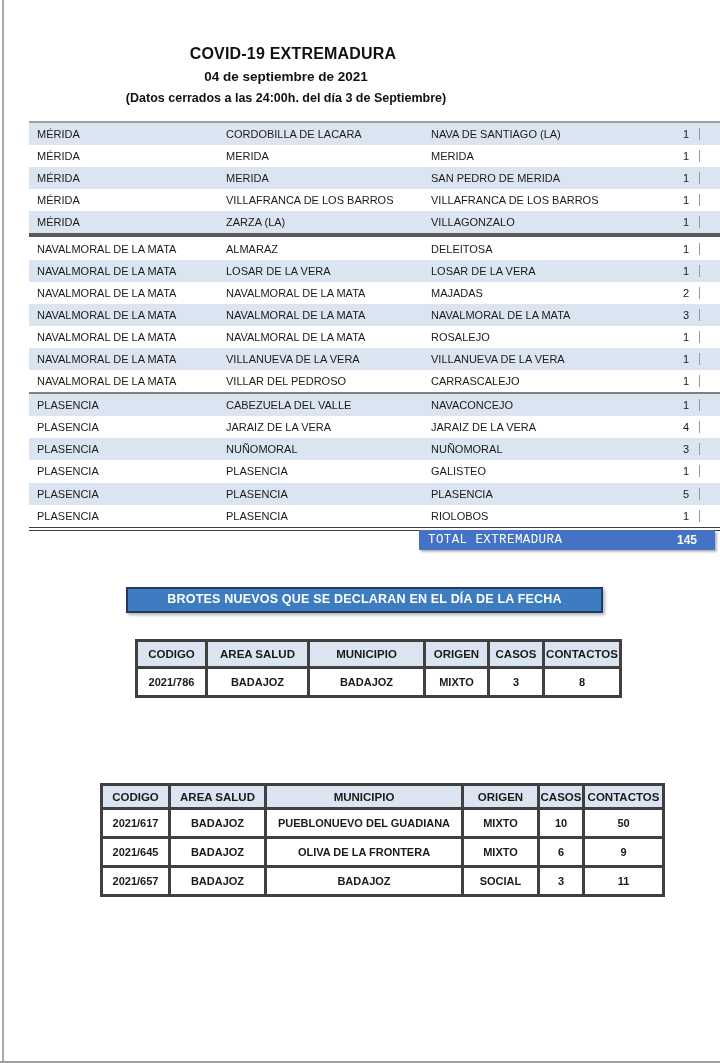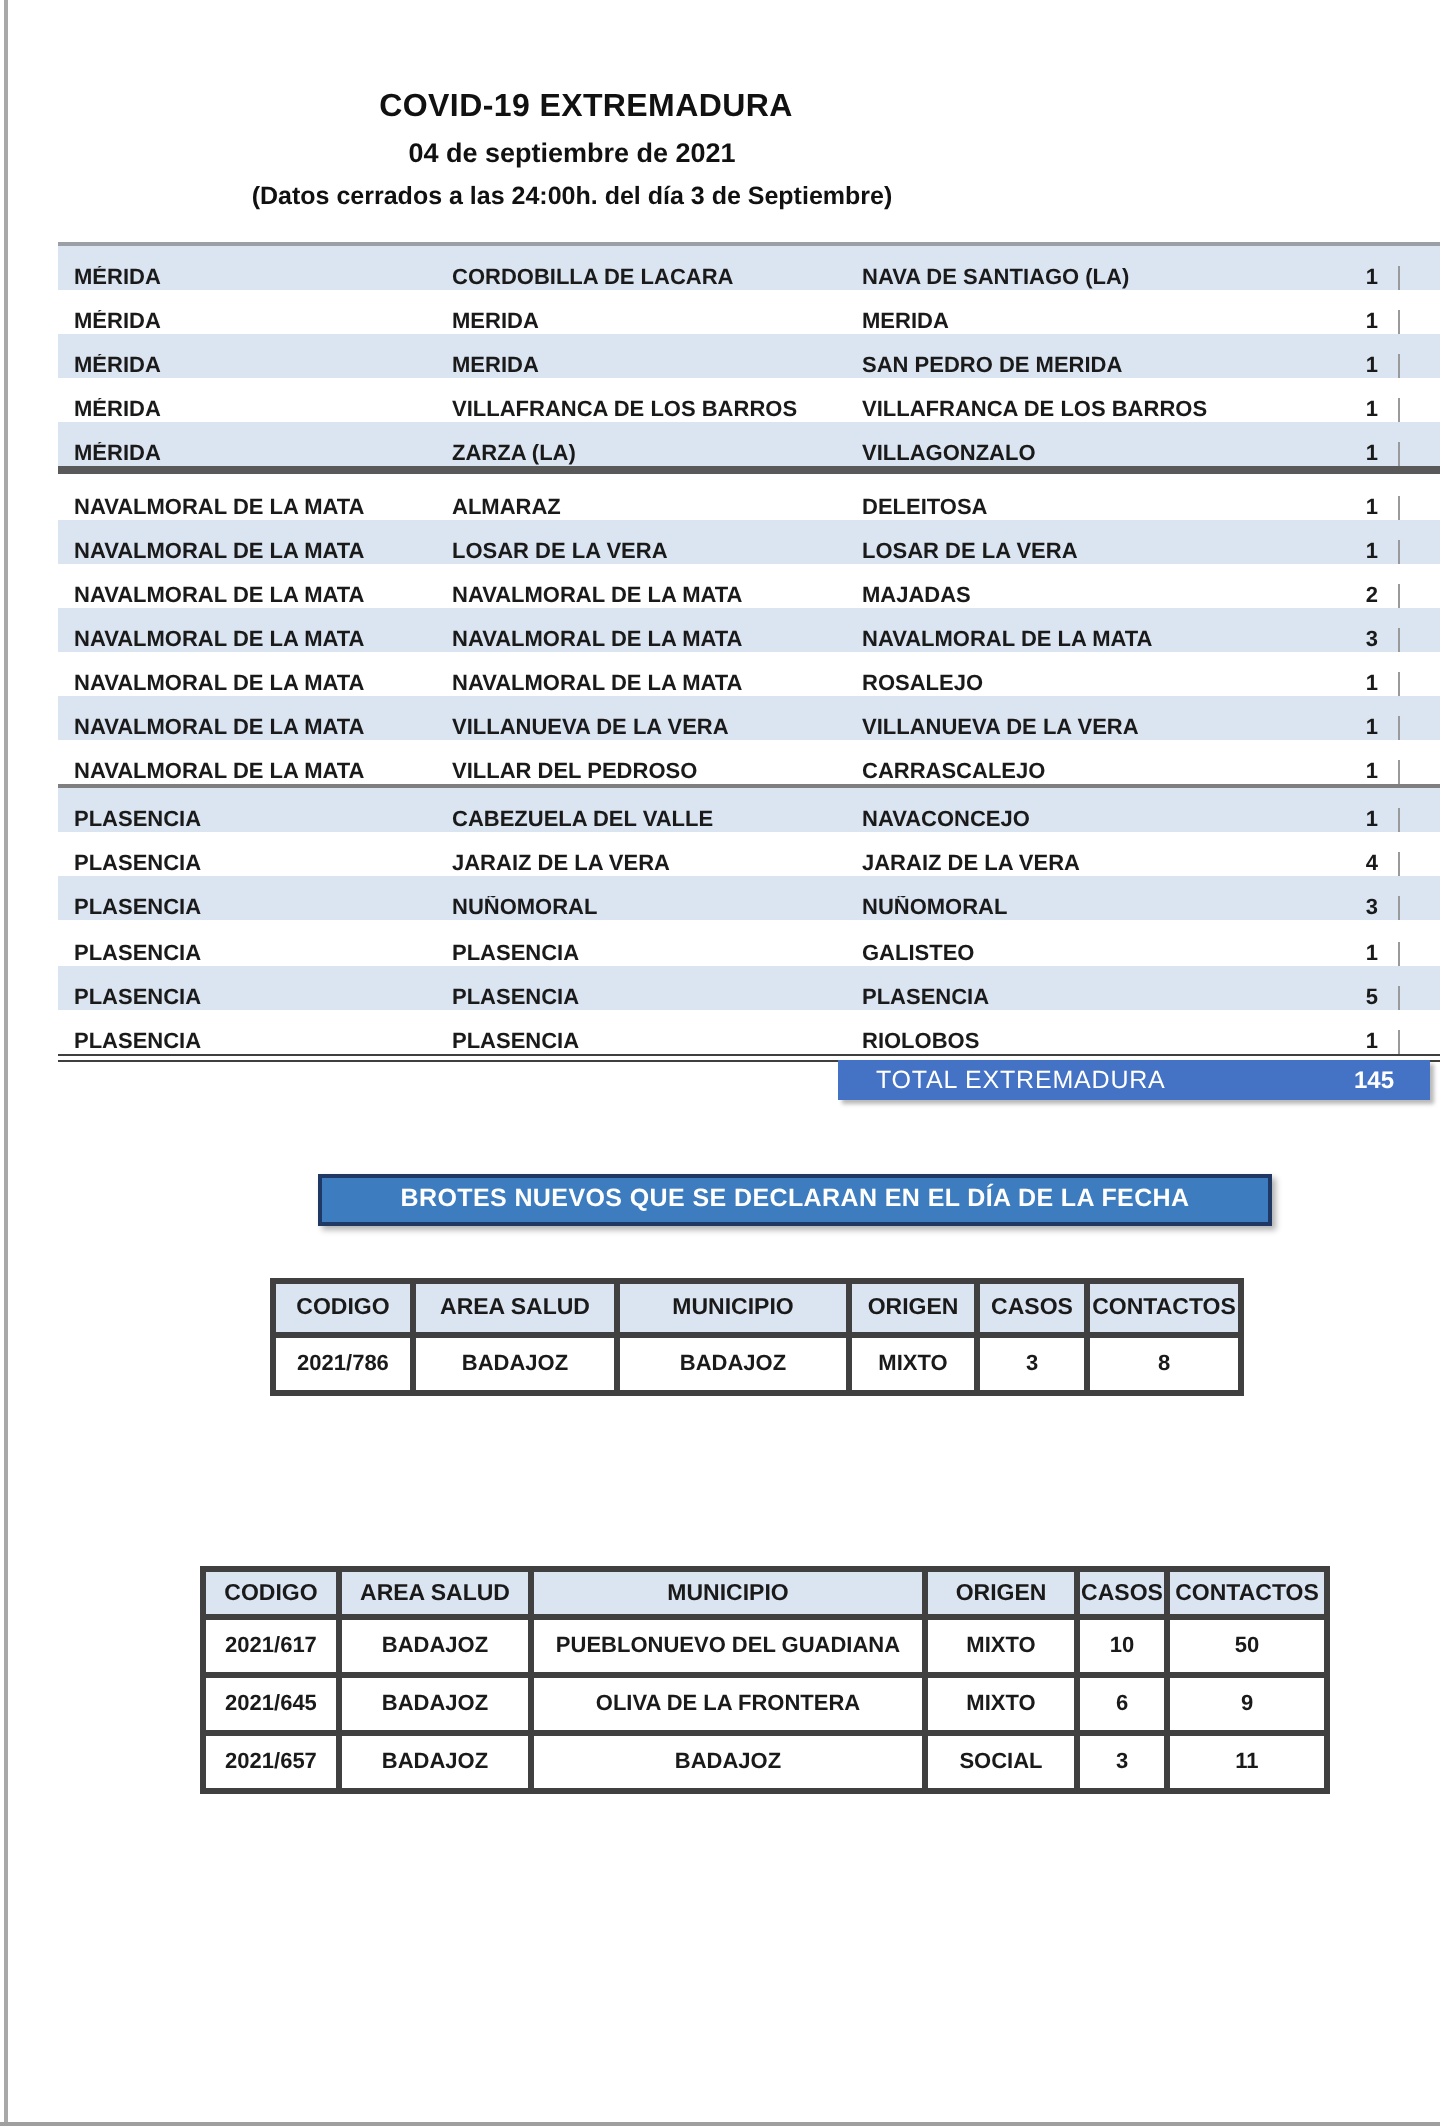--- a/index.html
+++ b/index.html
@@ -13,47 +13,47 @@
 
   
   .doc-header { position:absolute; left:0; top:45px; width:572px; text-align:center; color:#111; }
   .doc-title { font-size:16px; font-weight:700; letter-spacing:.2px;padding-left:14px; }
   .doc-date { font-size:13.5px; font-weight:700; margin-top:6px; }
   .doc-subtitle { font-size:12.5px; font-weight:700; margin-top:7px; }
 
   
   .cases-table { position:absolute; left:29px; top:121px; width:691px;
                  border-top:2px solid #9aa0a6; border-bottom:4px double #3f3f3f; }
-  .crow { display:flex; align-items:flex-end; height:22.1px;
-          font-size:11px; font-weight:700; color:#1a1a1a; }
+  .crow { display:flex; align-items:center; height:22.1px;
+          font-size:11px; font-weight:400; color:#1a1a1a; }
   .crow.alt { background:var(--row-alt,#dbe5f1); }
   .cc { overflow:hidden; white-space:nowrap; }
   .c0 { width:189px; padding-left:8px; }
   .c1 { width:207px; padding-left:8px; }
   .c2 { width:223px; padding-left:6px; }
   .c3 { width:52px; text-align:right; padding-right:10px; border-right:1px solid #9a9a9a; }
   .c4 { flex:1; }
   .sep-thick { height:4px; background:#595959; }
   .sep-thin  { height:2px; background:#7f7f7f; }
 
   
   .total-banner { position:absolute; left:419px; top:530px; width:296px; height:20px;
                   background:var(--total-fill,#4472c4); color:#fff;
                   box-shadow:2px 2px 2px rgba(0,0,0,.28); }
-  .total-label { font-family:Liberation Sans, sans-serif; font-size:12.5px; letter-spacing:.4px;
-                 line-height:20px; padding-left:19px; }
+  .total-label { font-family:Liberation Mono, monospace; font-size:12.5px; letter-spacing:.4px;
+                 line-height:20px; padding-left:9px; }
   .total-value { position:absolute; right:18px; top:0; line-height:20px;
                  font-size:12px; font-weight:700; }
 
   
   .section-banner { position:absolute; height:26px; background:var(--banner-fill,#3c7cbf);
                     border:2px solid var(--banner-border,#1f3864); color:#fff;
                     font-size:12.5px; font-weight:700; text-align:center; line-height:21px;
                     letter-spacing:.2px; box-shadow:2px 2px 3px rgba(0,0,0,.3); }
-  .banner-declared { left:126px; top:587px; width:477px;margin-left:33px; }
+  .banner-declared { left:126px; top:587px; width:477px; }
   .banner-closed   { left:118px; top:729px; width:499px; }
 
   
   table.obt { position:absolute; border-collapse:collapse; table-layout:fixed;
               border:2px solid #222; font-family:"Liberation Sans", sans-serif;
               font-size:11px; font-weight:700; color:#1a1a1a; text-align:center; }
   table.obt th, table.obt td { border:3px solid #404040; overflow:hidden; white-space:nowrap; }
   table.obt th { background:var(--table-header-fill,#dbe5f1); font-size:11.5px; }
   #declared-table { left:135px; top:639px; width:484px; }
   #declared-table th { height:27px; }

